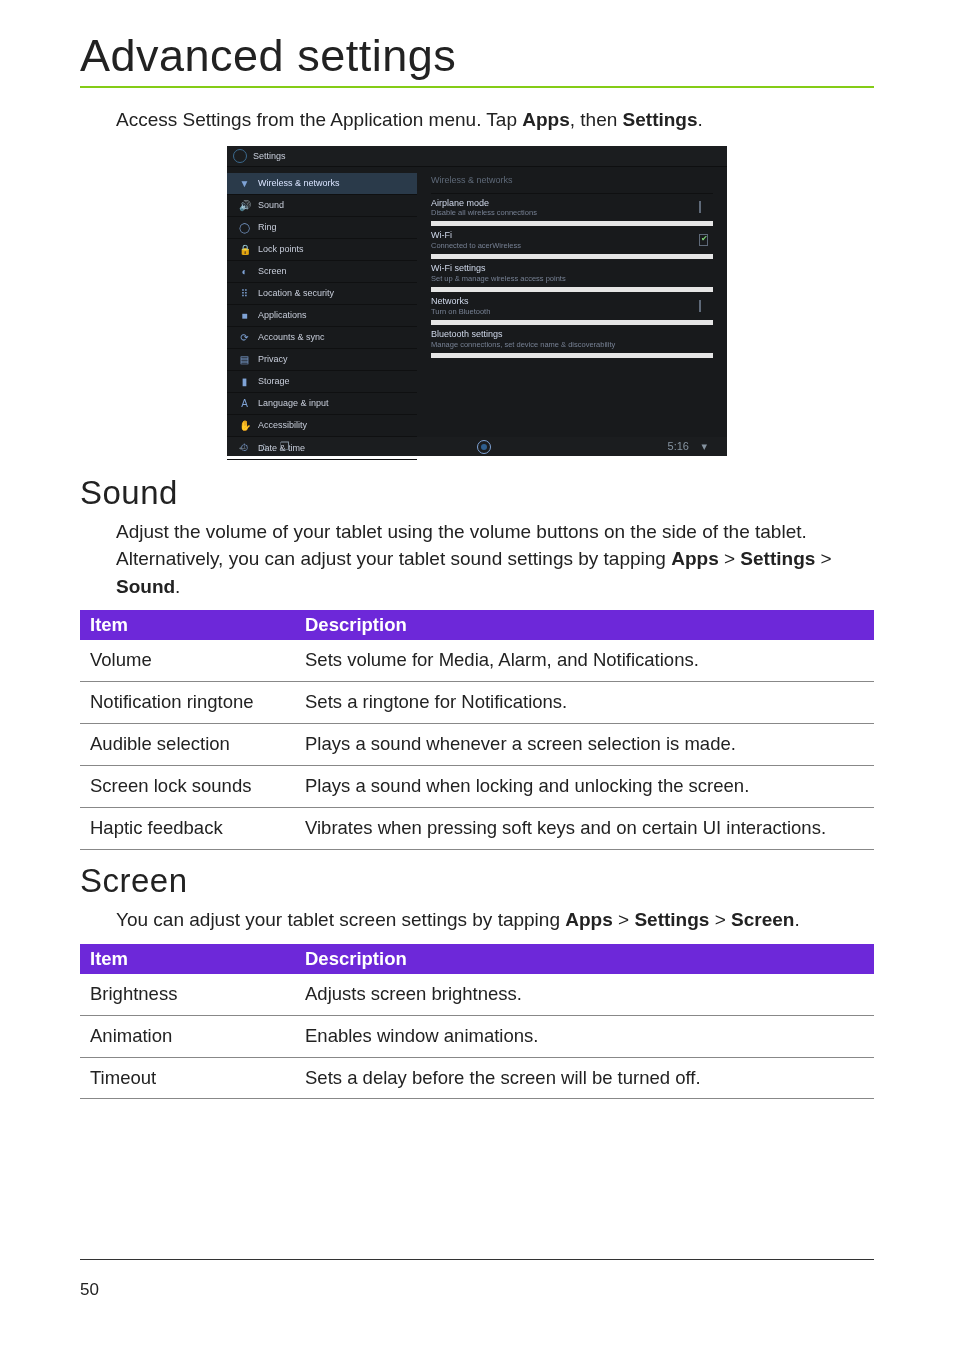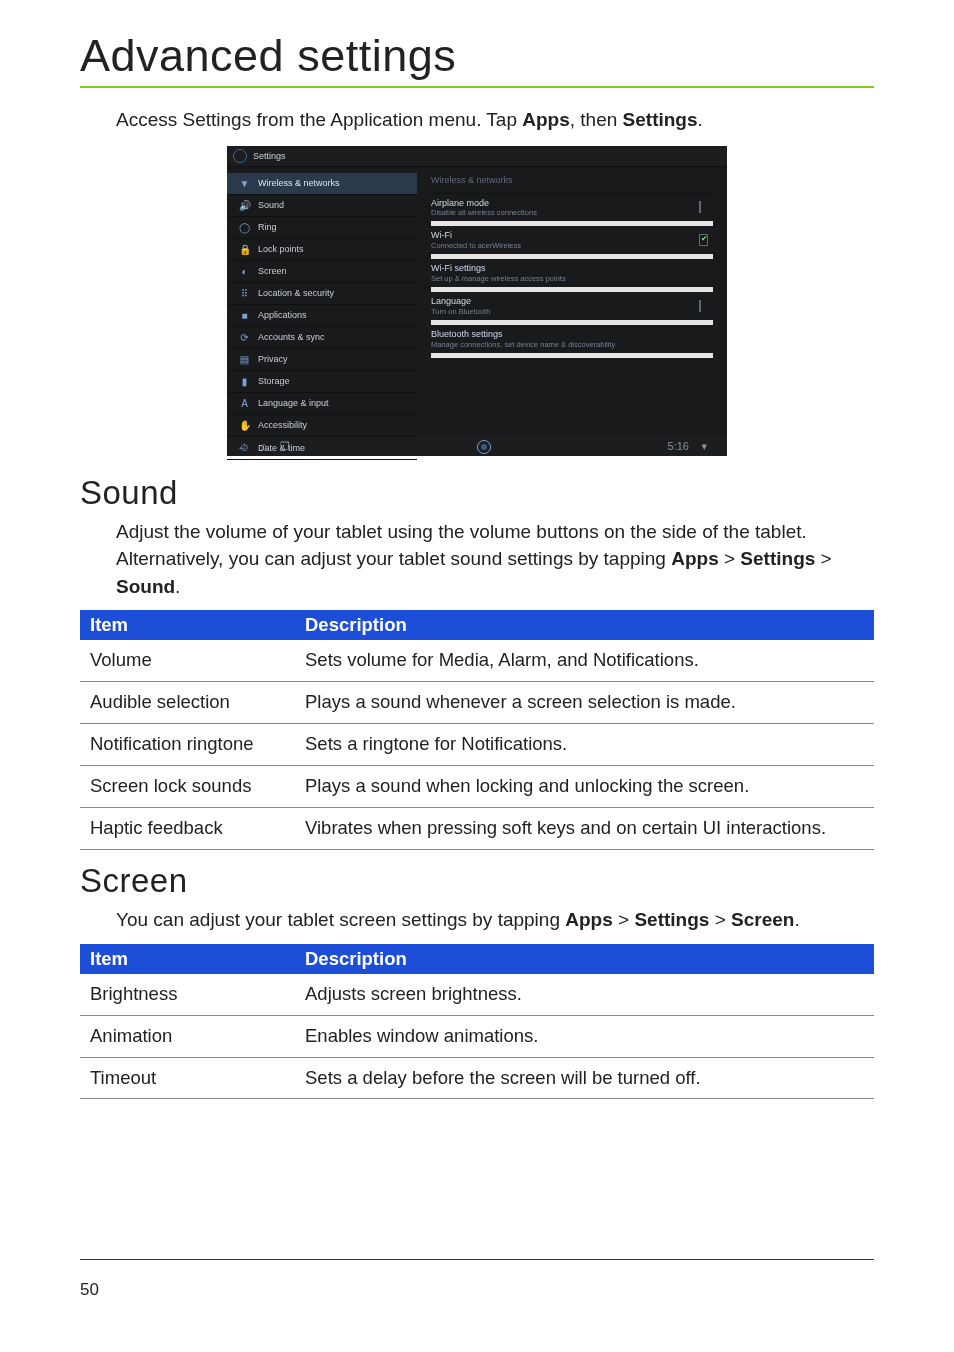--- a/index.html
+++ b/index.html
@@ -144,21 +144,21 @@
     font-size: 19px;
     line-height: 1.45;
   }
   table.info {
     width: 100%;
     border-collapse: collapse;
     font-size: 18.5px;
     margin-bottom: 12px;
   }
   table.info thead th {
-    background: #1d4ed8;
+    background: #6d28d9;
     color: #fff;
     font-weight: 600;
     text-align: left;
     padding: 4px 10px;
     margin-left: 40px;
   }
   table.info thead th:first-child { width: 195px; }
   table.info tbody td {
     padding: 8px 10px;
     border-bottom: 1px solid #888;
@@ -269,21 +269,21 @@
               </div>
               <div class="shot-row">
                 <span class="titles">
                   <div class="ttl">Wi-Fi settings</div>
                   <div class="sub">Set up &amp; manage wireless access points</div>
                 </span>
                 <span class="ctrl"></span>
               </div>
               <div class="shot-row">
                 <span class="titles">
-                  <div class="ttl">Language</div>
+                  <div class="ttl">Networks</div>
                   <div class="sub">Turn on Bluetooth</div>
                 </span>
                 <span class="ctrl"><span class="chkbox"></span></span>
               </div>
               <div class="shot-row">
                 <span class="titles">
                   <div class="ttl">Bluetooth settings</div>
                   <div class="sub">Manage connections, set device name &amp; discoverability</div>
                 </span>
                 <span class="ctrl"></span>
@@ -317,26 +317,26 @@
         <th>Item</th>
         <th>Description</th>
       </tr>
     </thead>
     <tbody id="sound-rows">
         <tr>
           <td>Volume</td>
           <td>Sets volume for Media, Alarm, and Notifications.</td>
         </tr>
         <tr>
+          <td>Notification ringtone</td>
+          <td>Sets a ringtone for Notifications.</td>
+        </tr>
+        <tr>
           <td>Audible selection</td>
           <td>Plays a sound whenever a screen selection is made.</td>
-        </tr>
-        <tr>
-          <td>Notification ringtone</td>
-          <td>Sets a ringtone for Notifications.</td>
         </tr>
         <tr>
           <td>Screen lock sounds</td>
           <td>Plays a sound when locking and unlocking the screen.</td>
         </tr>
         <tr>
           <td>Haptic feedback</td>
           <td>Vibrates when pressing soft keys and on certain UI interactions.</td>
         </tr>
       </tbody>

